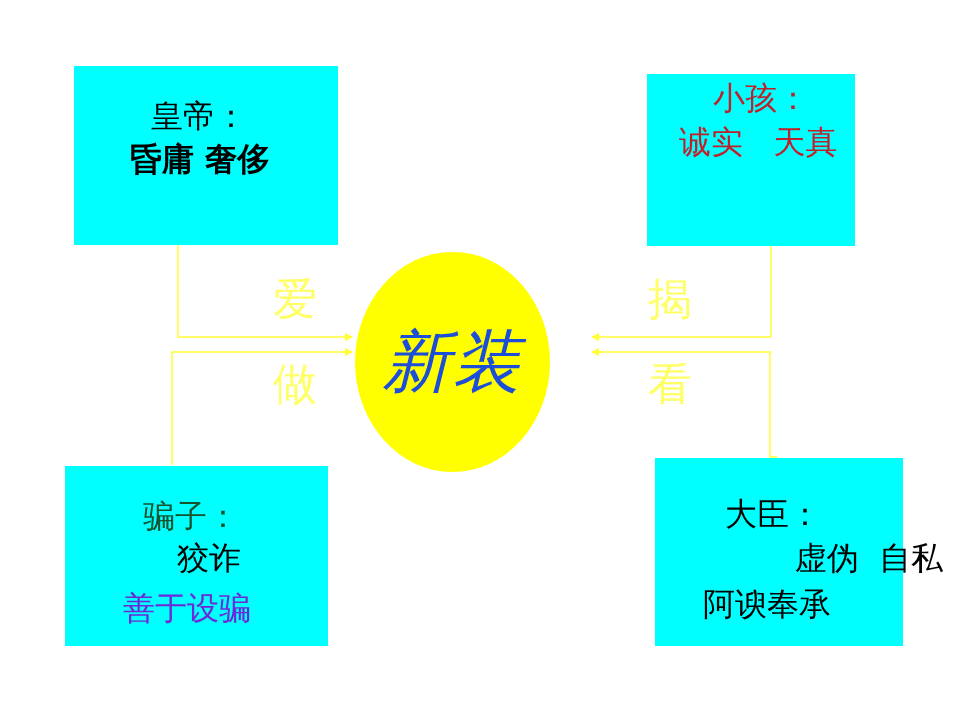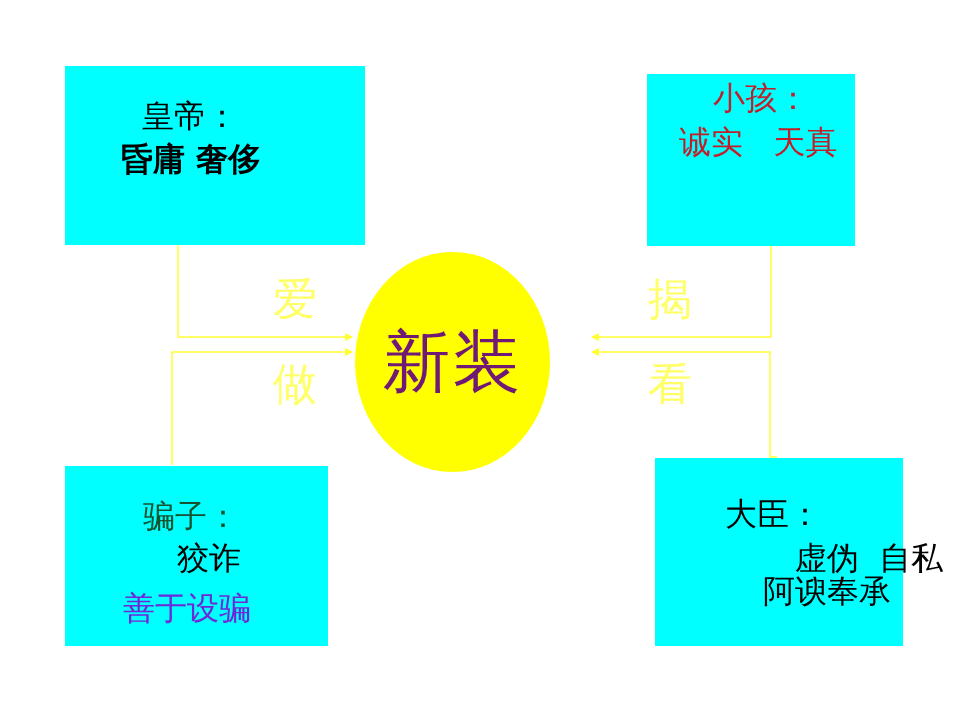--- a/index.html
+++ b/index.html
@@ -28,42 +28,42 @@
 
   <polyline points="178,245 178,337 352,337" fill="none" stroke="#ffff33" stroke-width="1.5" marker-end="url(#arr)"></polyline>
 
   <polyline points="172,465 172,352 352,352" fill="none" stroke="#ffff33" stroke-width="1.5" marker-end="url(#arr)"></polyline>
 
   <polyline points="768,232 771,232 771,337 592,337" fill="none" stroke="#ffff33" stroke-width="1.5" marker-end="url(#arr)"></polyline>
 
   <polyline points="777,457 770,457 770,352 592,352" fill="none" stroke="#ffff33" stroke-width="1.5" marker-end="url(#arr)"></polyline>
 </svg>
 
-<div class="box" style="left:65px; top:66px; width:300px; height:179px;">
+<div class="box" style="left:74px; top:66px; width:264px; height:179px;">
   <div class="line" style="top:32px; left:77px; color:#000;">皇帝：</div>
   <div class="line" style="top:75px; left:56px; color:#000;font-weight:bold;">昏庸 奢侈</div>
 </div>
 
 <div class="box" style="left:647px; top:74px; width:208px; height:172px;">
   <div class="line" style="top:6px; left:66px; color:#c0202a;">小孩：</div>
   <div class="line" style="top:50px; left:32px; color:#c0202a;">诚实   天真</div>
 </div>
 
 <div class="box" style="left:65px; top:466px; width:263px; height:180px;">
   <div class="line" style="top:32px; left:78px; color:#14532d;">骗子：</div>
   <div class="line" style="top:74px; left:112px; color:#000;">狡诈</div>
   <div class="line" style="top:124px; left:58px; color:#6d28d9;">善于设骗</div>
 </div>
 
 <div class="box" style="left:655px; top:458px; width:248px; height:188px;">
   <div class="line" style="top:38px; left:70px; color:#000;">大臣：</div>
   <div class="line" style="top:82px; left:40px; color:#000;text-align:right;">虚伪  自私</div>
-  <div class="line" style="top:115px; left:48px; color:#000;text-align:center;">阿谀奉承</div>
+  <div class="line" style="top:128px; left:48px; color:#000;">阿谀奉承</div>
 </div>
 
 <div class="center">
-  <div class="center-label" style="color:#701a75;">新装</div>
+  <div class="center-label" style="color:#1d4ed8;font-style:italic;">新装</div>
 </div>
 
 <div class="verb" style="left:273px; top:275px; color:#ffff66;">爱</div>
 <div class="verb" style="left:273px; top:360px; color:#ffff66;">做</div>
 <div class="verb" style="left:648px; top:275px; color:#ffff66;">揭</div>
 <div class="verb" style="left:648px; top:360px; color:#ffff66;">看</div>
 
 </body></html>

